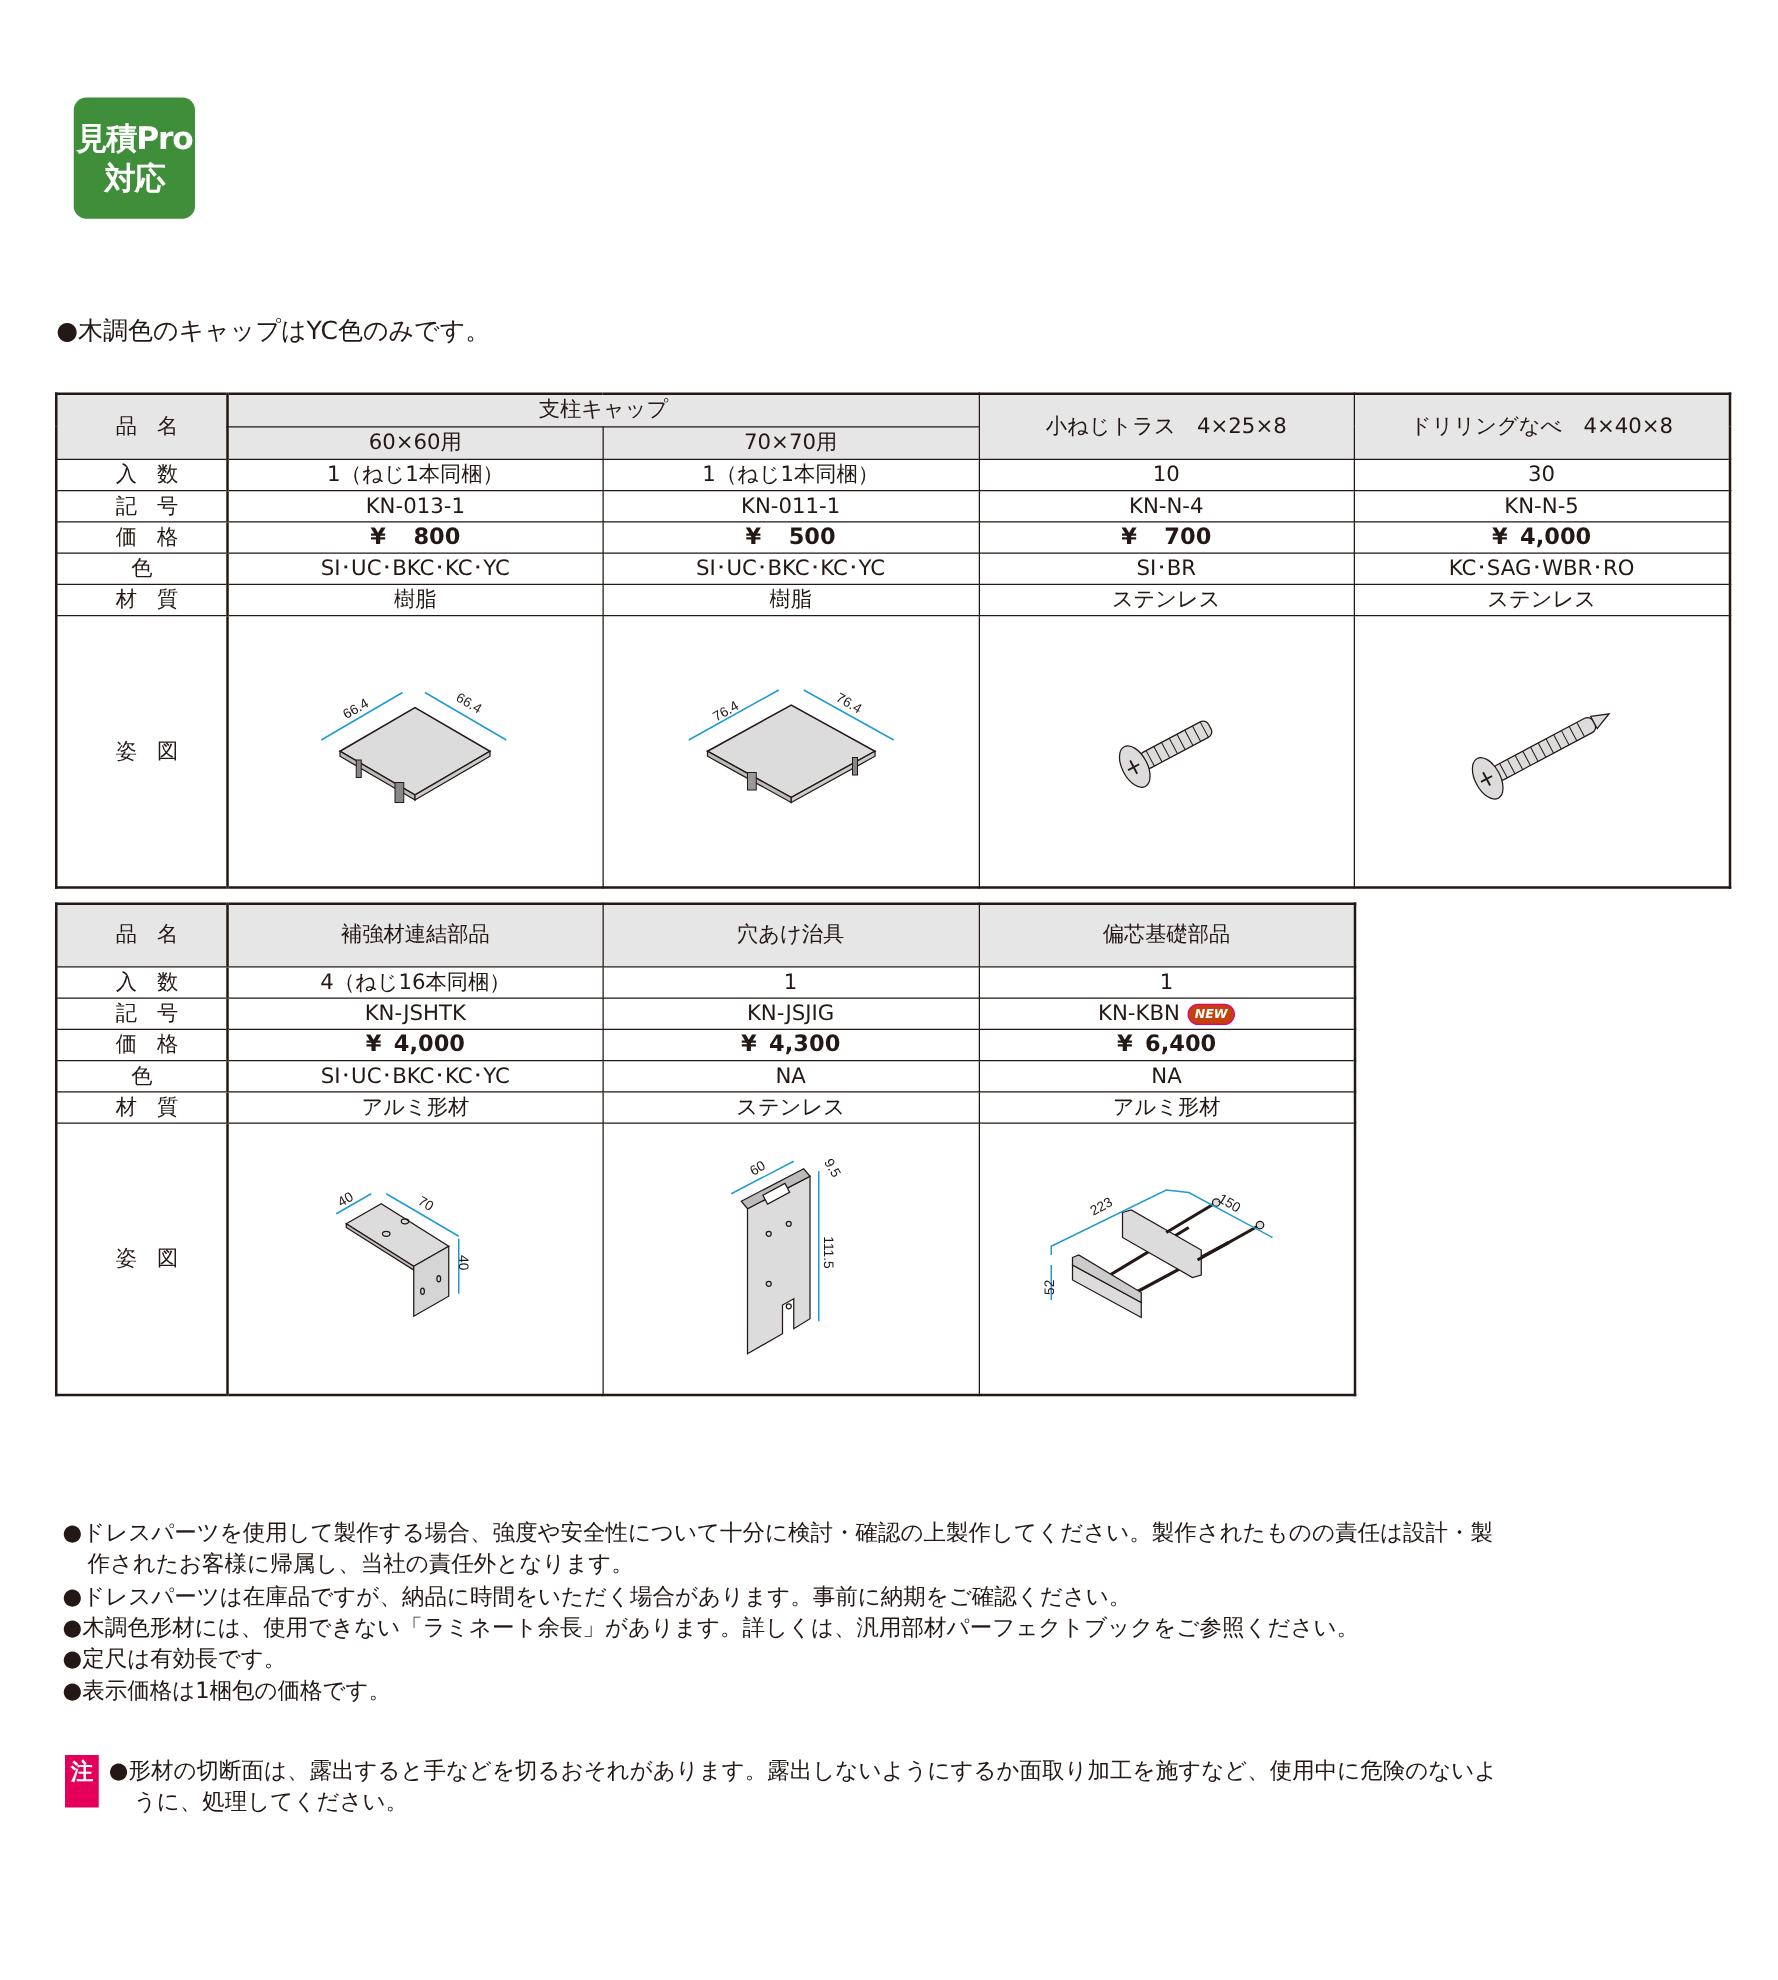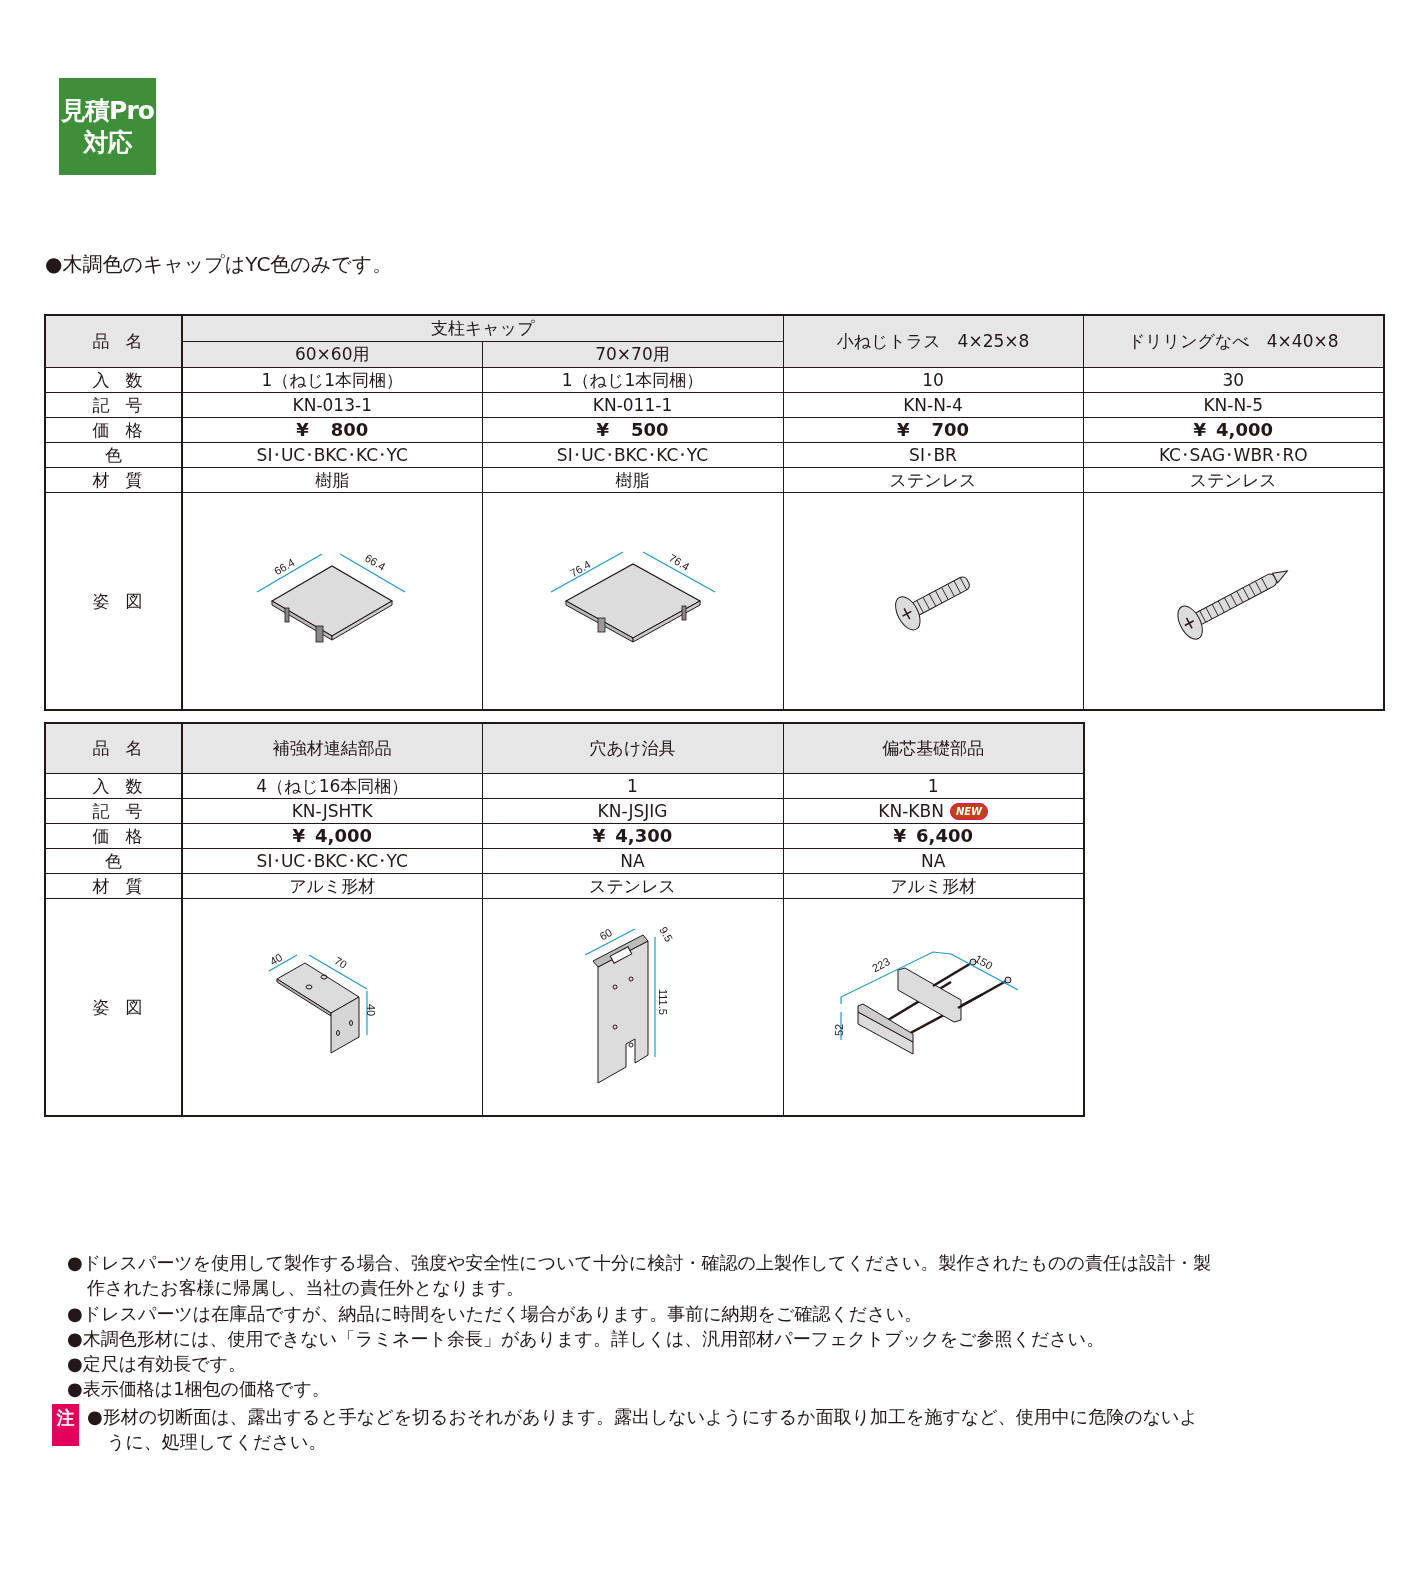--- a/index.html
+++ b/index.html
@@ -3,21 +3,21 @@
 <meta charset="utf-8">
 <style>
   html, body { margin: 0; padding: 0; background: #ffffff; }
   body {
     width: 1422px; height: 1584px; position: relative; overflow: hidden;
     font-family: "DejaVu Sans", "Liberation Sans", sans-serif;
     color: #231815;
   }
   .badge-pro {
     position: absolute; left: 59px; top: 78px; width: 97px; height: 97px;
-    background: #3f8f3a; border-radius: 0; color: #fff;
+    background: #3f8f3a; border-radius: 10px; color: #fff;
     display: flex; flex-direction: column; align-items: center; justify-content: center;
     font-weight: bold; font-size: 25px; line-height: 32px; letter-spacing: -1px;
   }
   .top-notes { position: absolute; left: 45px; top: 250px; font-size: 20px; line-height: 28px; }
   .top-notes div { white-space: nowrap; }
 
   table.spec {
     position: absolute; border-collapse: collapse; table-layout: fixed;
     font-size: 17px; color: #231815;
   }
@@ -32,21 +32,21 @@
   table.spec .fig { height: 216px; position: relative; }
   #t1 { left: 44px; top: 314px; width: 1339px; }
   #t2 { left: 44px; top: 722px; width: 1039px; }
   .yen { display: inline-block; margin-right: 22px; }
   .new-badge {
     display: inline-block; background: #c2410c; color: #fff; font-size: 10px; font-weight: bold;
     border-radius: 10px; padding: 0 5px; line-height: 15px; height: 15px; vertical-align: 2px;
     margin-left: 6px; font-style: italic; border: 1px solid #e4007f;
   }
   .figwrap { position: absolute; left: 0; top: 0; right: 0; bottom: 0; display: flex; align-items: center; justify-content: center; }
-  .bottom-notes { position: absolute; left: 67px; top: 1214px; font-size: 18px; line-height: 25.3px; margin-top: 36px; }
+  .bottom-notes { position: absolute; left: 50px; top: 1214px; font-size: 18px; line-height: 25.3px; }
   .bottom-notes div { white-space: nowrap; }
   .bottom-notes .indent { padding-left: 20px; }
   .caution { position: absolute; left: 52px; top: 1404px; font-size: 18px; line-height: 25px; display: flex; }
   .caution-badge {
     width: 27px; height: 42px; background: #e4005a; color: #fff; font-weight: bold; font-size: 18px;
     text-align: center; line-height: 28px; margin-right: 8px; flex: none;
   }
   .caution-text div { white-space: nowrap; }
   .caution-text .indent { padding-left: 20px; }
   .dim { font-size: 11px; fill: #231815; font-family: "Liberation Sans", sans-serif; }

